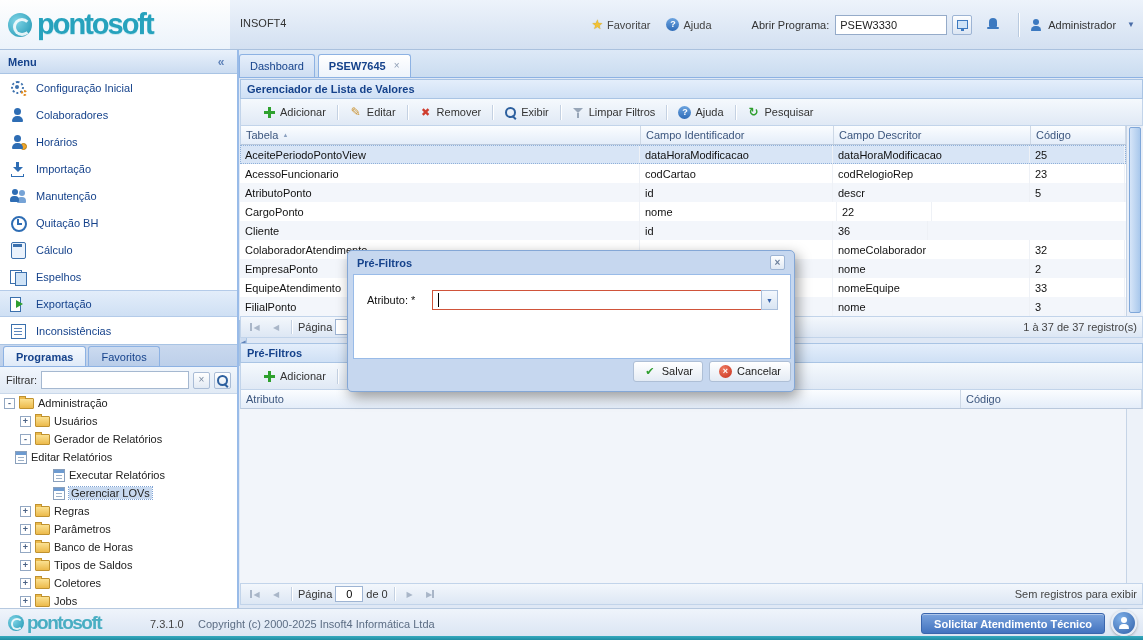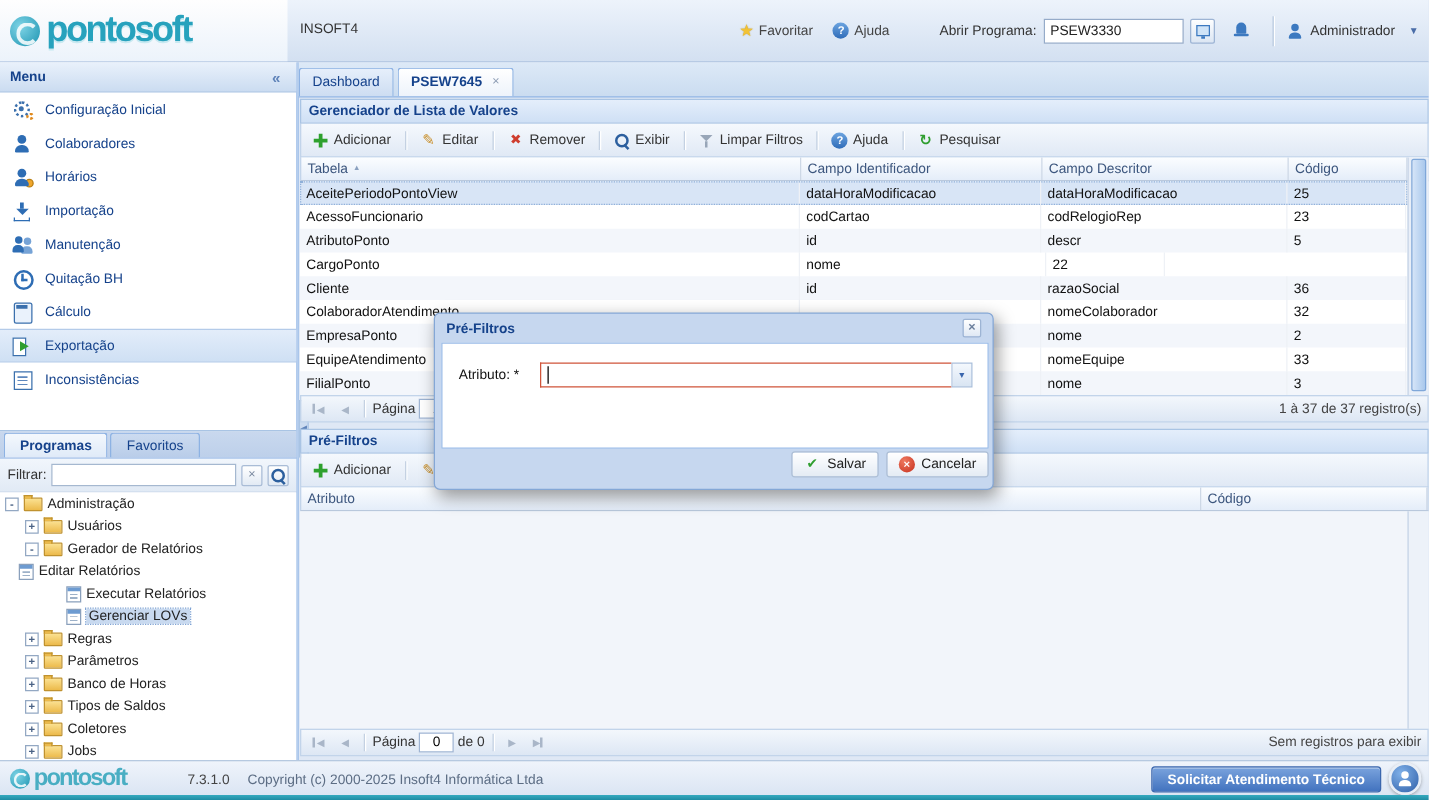--- a/index.html
+++ b/index.html
@@ -87,21 +87,21 @@
 
 .main{position:absolute;left:238px;top:50px;width:905px;height:558px;background:#dfe8f5;border-left:1px solid #99bbe8}
 .tabstrip{position:absolute;left:0;top:0;width:100%;height:28px;background:linear-gradient(#dde9f7,#cadcf0);border-bottom:1px solid #8db2e3;display:flex;align-items:flex-end;padding-left:0;gap:3px}
 .mtab{height:23px;display:flex;align-items:center;padding:0 10px;border:1px solid #8db2e3;border-bottom:none;border-radius:3px 3px 0 0;color:#15428b;background:linear-gradient(#e6effb,#cdddf2);cursor:pointer}
 .mtab.active{background:linear-gradient(#fff,#edf3fb);font-weight:bold}
 .tab-x{margin-left:8px;color:#8d9db4;font-size:10px;line-height:10px;cursor:pointer}
 .clps-handle{position:absolute;left:0;top:270px;width:8px;height:46px;background:#cddcf0;border:1px solid #a9c4e4;display:flex;align-items:center;justify-content:center;font-size:7px;color:#5f83b9;cursor:pointer}
 .phd{position:absolute;left:1px;width:903px;height:20px;background:linear-gradient(#e4eefb,#cfe0f5);border:1px solid #a9c4e4;display:flex;align-items:center;padding:0 6px;color:#15428b;font-weight:bold}
 #phd1{top:29px}
 #phd2{top:293px}
-.tbar{position:absolute;left:1px;width:903px;height:27px;background:linear-gradient(#f5f9fd,#e0e9f5);border-left:1px solid #c2d4ea;border-right:1px solid #c2d4ea;border-bottom:1px solid #c2d4ea;display:flex;align-items:center;padding:0 3px;gap:2px}
+.tbar{position:absolute;left:1px;width:903px;height:27px;background:linear-gradient(#f5f9fd,#e0e9f5);border-left:1px solid #c2d4ea;border-right:1px solid #c2d4ea;border-bottom:1px solid #c2d4ea;display:flex;align-items:center;padding:0 16px;gap:2px}
 #tbar1{top:49px}
 #tbar2{top:313px}
 .tbtn{display:flex;align-items:center;gap:4px;padding:2px 5px;border:1px solid transparent;border-radius:3px;color:#333;cursor:pointer;white-space:nowrap}
 .tsep{width:1px;height:15px;background:#c4d1e2;box-shadow:1px 0 0 #fff;margin:0 3px}
 .gi{width:14px;text-align:center;font-size:12px;line-height:14px;flex:none}
 .gi.pencil{color:#c98f2a}
 .gi.removex{color:#cf3d2e;font-size:11px}
 .gi.refresh{color:#2f9e2f;font-weight:bold}
 .ic-add{width:13px;height:13px;position:relative;flex:none}
 .ic-add::before{content:"";position:absolute;left:5px;top:1px;width:3px;height:11px;background:#2ea12e}
@@ -240,20 +240,24 @@
           <span>Manutenção</span>
         </div>
       <div class="mi">
           <span class="si si-clock"></span>
           <span>Quitação BH</span>
         </div>
       <div class="mi">
           <span class="si si-calc"></span>
           <span>Cálculo</span>
         </div>
+      <div class="mi">
+          <span class="si si-mirror"></span>
+          <span>Espelhos</span>
+        </div>
       <div class="mi sel">
           <span class="si si-export"></span>
           <span>Exportação</span>
         </div>
       <div class="mi">
           <span class="si si-list"></span>
           <span>Inconsistências</span>
         </div>
     </div>
     <div class="stabs">
@@ -417,21 +421,20 @@
           <span class="c c4">5</span>
         </div>
       <div class="gr">
           <span class="c c1">CargoPonto</span>
           <span class="c c3">nome</span>
           <span class="c c4">22</span>
         </div>
       <div class="gr alt">
           <span class="c c1">Cliente</span>
           <span class="c c2">id</span>
-          <span class="c c3">razaoSocial</span>
           <span class="c c4">36</span>
         </div>
       <div class="gr">
           <span class="c c1">ColaboradorAtendimento</span>
           <span class="c c2"></span>
           <span class="c c3">nomeColaborador</span>
           <span class="c c4">32</span>
         </div>
       <div class="gr alt">
           <span class="c c1">EmpresaPonto</span>

